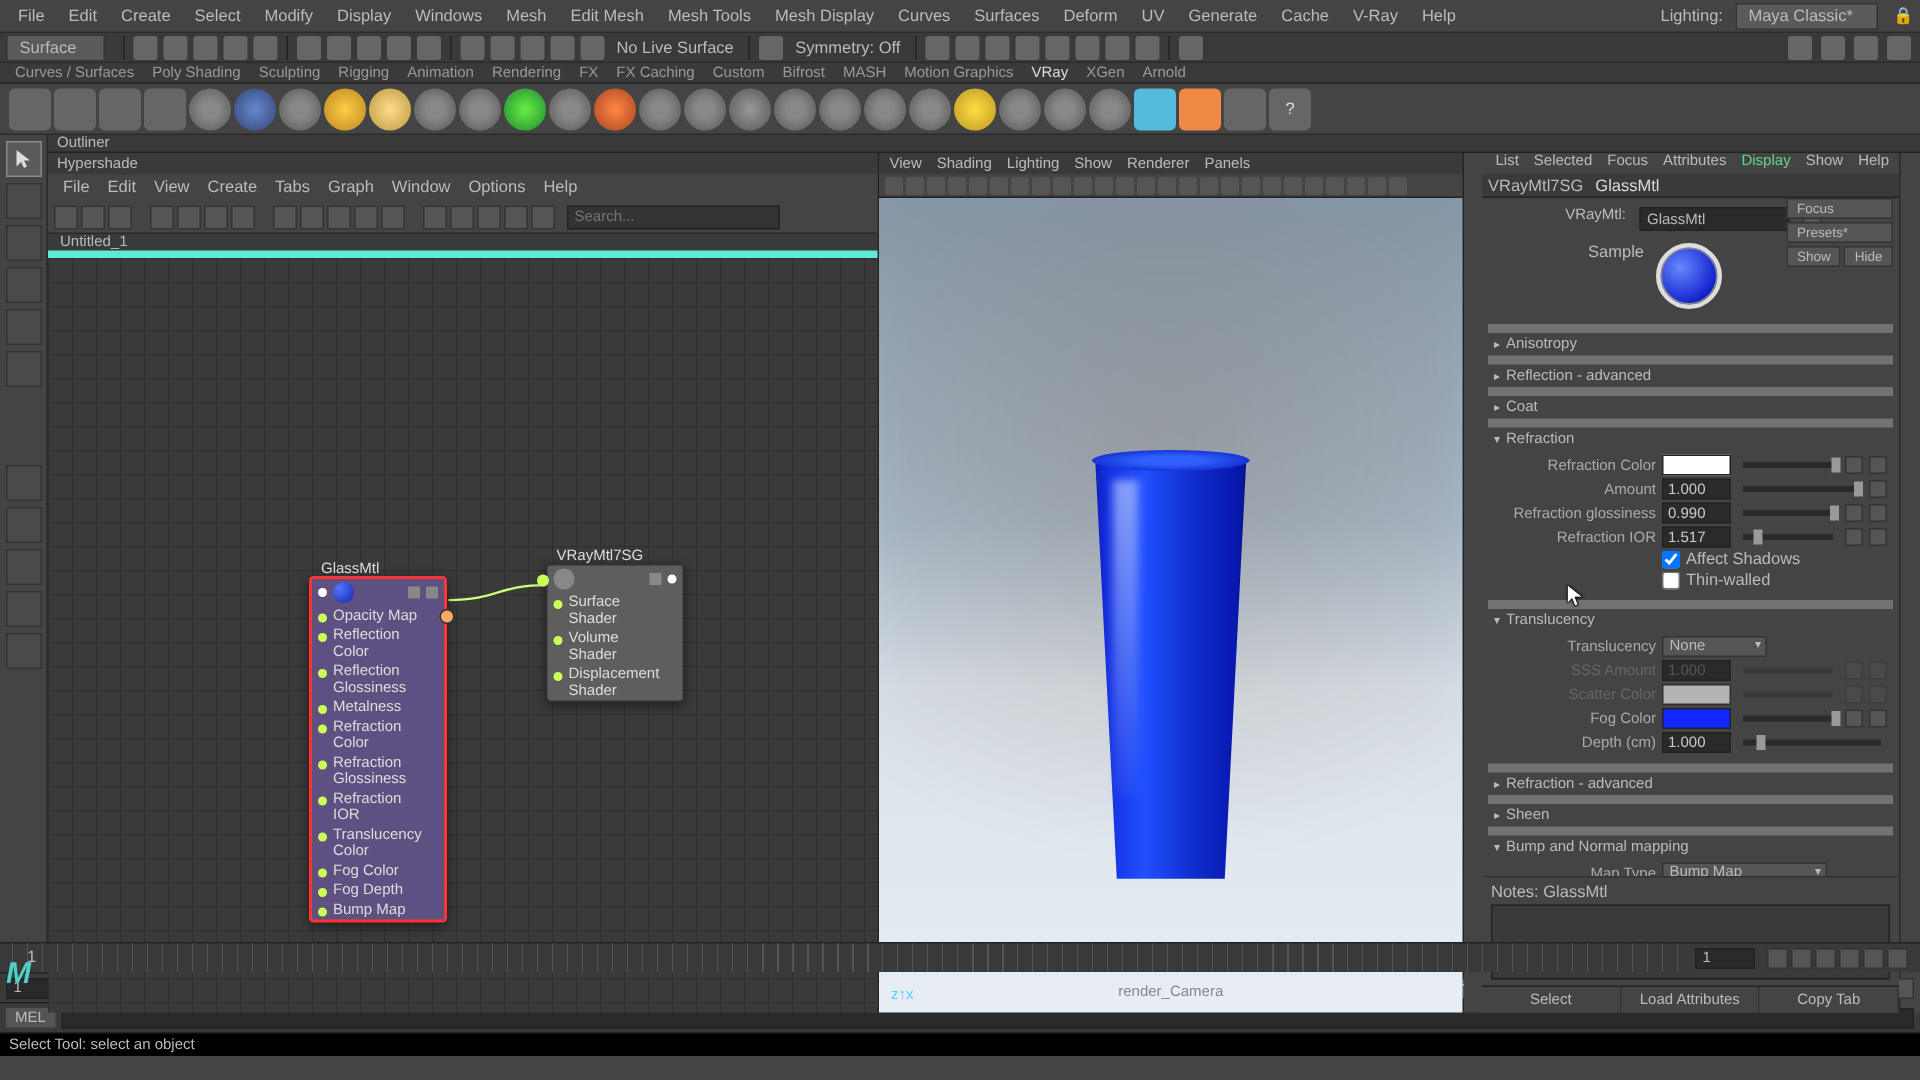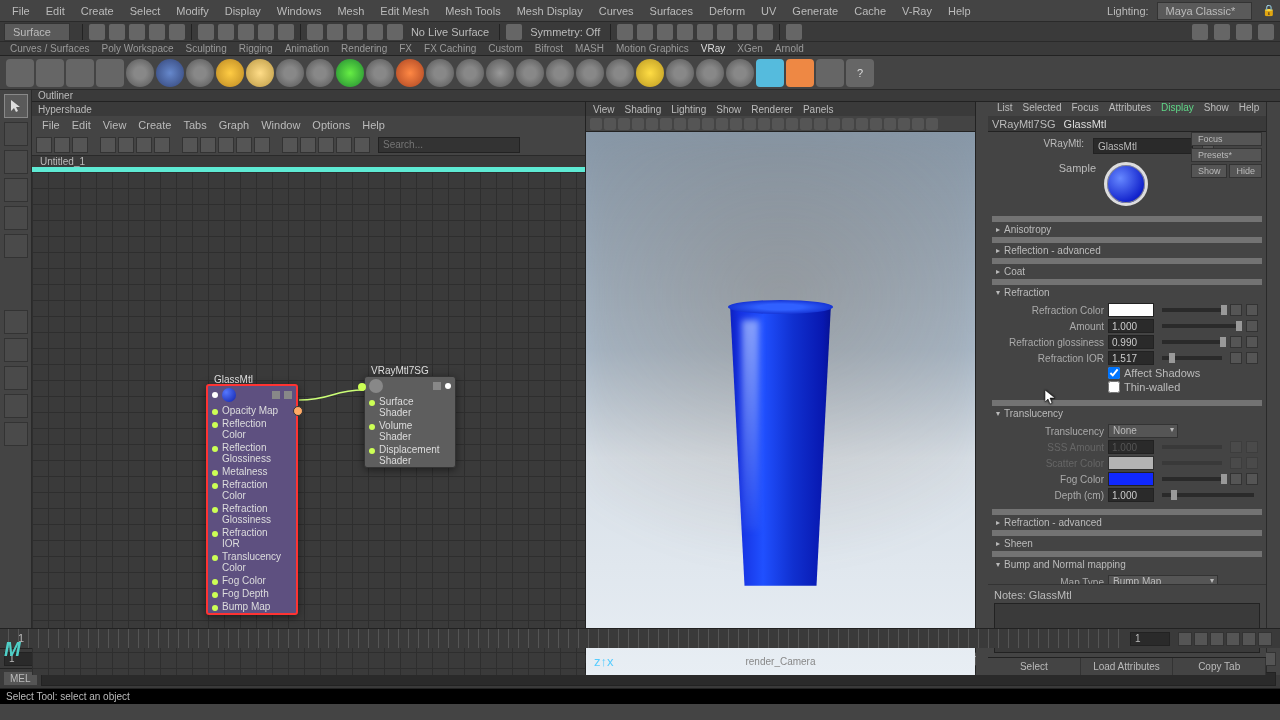--- a/index.html
+++ b/index.html
@@ -60,21 +60,21 @@
 .vp-menu { height: 14px; background: #3a3a3a; display: flex; align-items: center; padding: 0 2px; }
 .vp-menu-item { padding: 0 5px; font-size: 10px; }
 .vp-toolbar { height: 16px; background: #444444; display: flex; align-items: center; padding: 0 4px; gap: 2px; border-bottom: 1px solid #222;}
 .vp-tb-btn { width: 12px; height: 12px; background: #555; border-radius: 2px;}
 .viewport { flex: 1; background: linear-gradient(180deg, #8899aa 0%, #aabbcc 40%, #d8e0e8 60%, #e8eef4 100%); position: relative; overflow:hidden;}
 .glass { position: absolute; left: 50%; top: 32%; transform: translateX(-50%); width: 120px; height: 280px; }
 .glass-body { width:100%; height:100%; background: linear-gradient(90deg, #0510a0 0%, #1530e0 15%, #2050ff 35%, #1030d0 60%, #0818b0 85%, #030a70 100%); clip-path: polygon(8% 0, 92% 0, 80% 100%, 20% 100%); border-radius: 8px 8px 4px 4px;}
 .glass-rim { position:absolute; top:-6px; left:6%; width:88%; height:14px; background: radial-gradient(ellipse, #3060ff 30%, #0a20c0 90%); border-radius: 50%;}
 .glass-highlight { position:absolute; top:5%; left:18%; width:14%; height:75%; background: linear-gradient(180deg, rgba(180,200,255,.7), rgba(100,140,255,.1)); filter: blur(3px);}
 .vp-label { position:absolute; bottom: 8px; left:50%; transform:translateX(-50%); font-size: 10px; color: #888;}
-.vp-axis { position:absolute; bottom: 6px; left: 8px; font-size: 13px; color: #5cf;}
+.vp-axis { position:absolute; bottom: 6px; left: 8px; font-size: 10px; color: #5cf;}
 
 .attr-panel { width: 290px; background: #444444; display: flex; flex-direction: column; padding-left: 12px; }
 .attr-menu { height: 14px; display: flex; padding: 0 4px;}
 .attr-menu-item { padding: 0 5px; font-size: 10px; }
 .attr-menu-item.active { color: #5fd787; }
 .attr-tabs { height: 16px; background: #3a3a3a; display:flex; padding: 0 4px; gap: 8px; align-items:center; font-size:10px; border-bottom:1px solid #222;}
 .attr-tabs span.active { color: #ddd; }
 .attr-head { padding: 6px; display: flex; flex-direction: column; gap: 4px; }
 .attr-head-row { display:flex; align-items:flex-start; gap: 9px; }
 .attr-head-row label { font-size: 10px; text-align: right; width: 90px;}
@@ -202,21 +202,21 @@
   <div style="margin-left:auto; display:flex; gap:2px;">
     <div class="status-icon"></div>
     <div class="status-icon"></div>
     <div class="status-icon"></div>
     <div class="status-icon"></div>
   </div>
 </div>
 
 <div class="shelf-tabs">
   <span class="shelf-tab">Curves / Surfaces</span>
-  <span class="shelf-tab">Poly Workspace</span>
+  <span class="shelf-tab">Poly Shading</span>
   <span class="shelf-tab">Sculpting</span>
   <span class="shelf-tab">Rigging</span>
   <span class="shelf-tab">Animation</span>
   <span class="shelf-tab">Rendering</span>
   <span class="shelf-tab">FX</span>
   <span class="shelf-tab">FX Caching</span>
   <span class="shelf-tab">Custom</span>
   <span class="shelf-tab">Bifrost</span>
   <span class="shelf-tab">MASH</span>
   <span class="shelf-tab">Motion Graphics</span>

